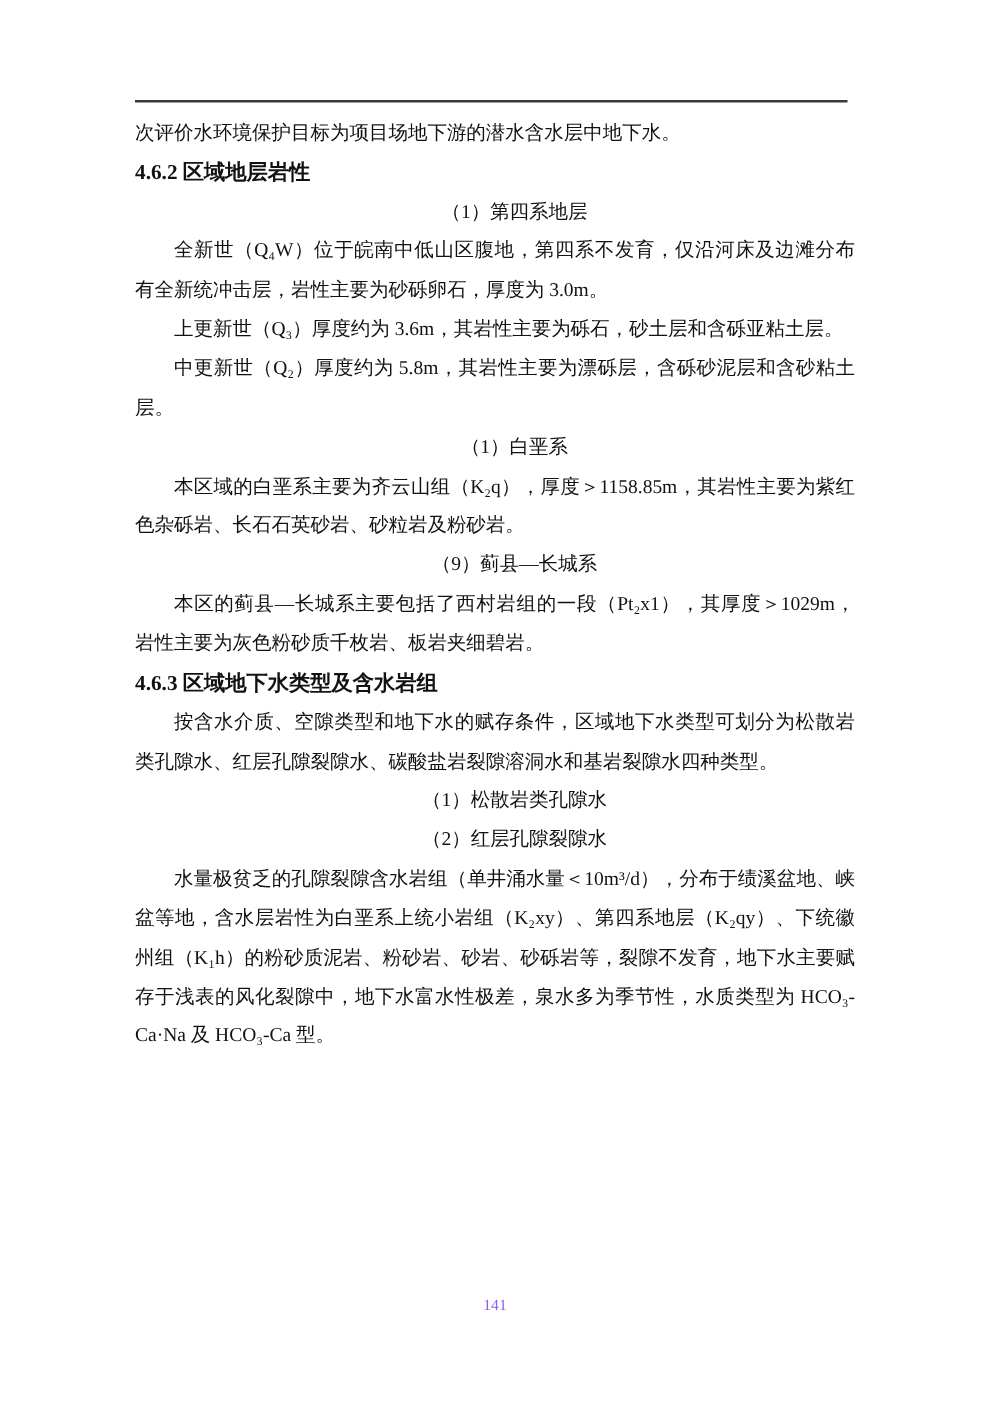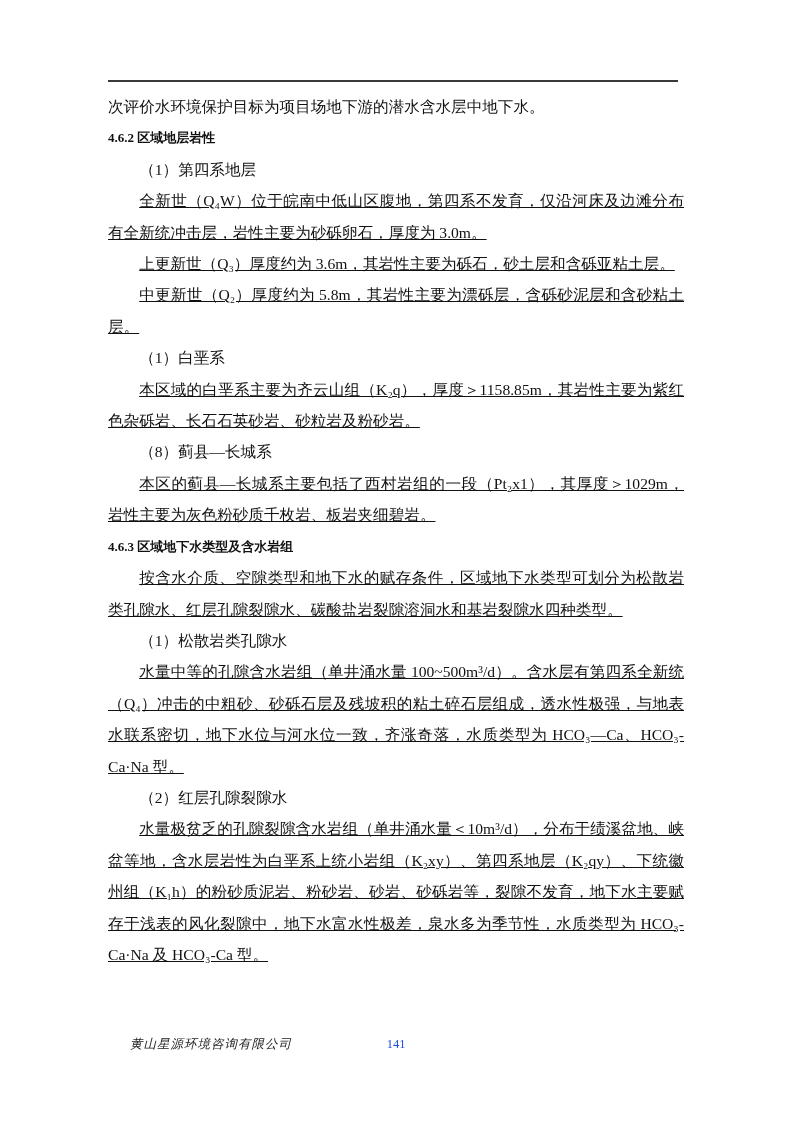--- a/index.html
+++ b/index.html
@@ -23,28 +23,28 @@
   .content {
     position: absolute;
     left: 108px;
     top: 91px;
     width: 576px;
     font-size: 15.6px;
     line-height: 31.4px;
     text-align: justify;
   }
   .content p { margin: 0; padding: 0; }
-  p.para-body { text-indent: 2em; text-decoration: underline; }
-  p.para-item { text-indent: 2em; text-align: left; }
+  p.para-body { text-indent: 2em; }
+  p.para-item { text-indent: 2em; text-align: center; }
   p.para-cont { text-indent: 0; }
   p.para-heading {
     font-weight: bold;
     text-indent: 0;
     text-align: left;
-    font-size: 13px;
+    font-size: 17px;
   }
   .footer {
     position: absolute;
     left: 108px;
     top: 1032px;
     width: 576px;
     height: 24px;
     font-size: 12.5px;
     line-height: 24px;
   }
@@ -55,47 +55,45 @@
     font-style: italic;
     letter-spacing: 1px;
     color: #222222;
   }
   .footer-page {
     position: absolute;
     left: 0;
     width: 576px;
     text-align: center;
     top: 0;
-    color: #1d4ed8;
+    color: #8b5cf6;
   }
 </style>
 </head>
 <body>
 
 <div class="page">
 
   <div class="header-rule"></div>
 
   <div class="content">
     <p class="para-cont">次评价水环境保护目标为项目场地下游的潜水含水层中地下水。</p>
     <p class="para-heading">4.6.2 区域地层岩性</p>
     <p class="para-item">（1）第四系地层</p>
     <p class="para-body">全新世（Q₄W）位于皖南中低山区腹地，第四系不发育，仅沿河床及边滩分布有全新统冲击层，岩性主要为砂砾卵石，厚度为 3.0m。</p>
     <p class="para-body">上更新世（Q₃）厚度约为 3.6m，其岩性主要为砾石，砂土层和含砾亚粘土层。</p>
     <p class="para-body">中更新世（Q₂）厚度约为 5.8m，其岩性主要为漂砾层，含砾砂泥层和含砂粘土层。</p>
     <p class="para-item">（1）白垩系</p>
     <p class="para-body">本区域的白垩系主要为齐云山组（K₂q），厚度＞1158.85m，其岩性主要为紫红色杂砾岩、长石石英砂岩、砂粒岩及粉砂岩。</p>
-    <p class="para-item">（8）蓟县—长城系</p>
+    <p class="para-item">（9）蓟县—长城系</p>
     <p class="para-body">本区的蓟县—长城系主要包括了西村岩组的一段（Pt₂x1），其厚度＞1029m，岩性主要为灰色粉砂质千枚岩、板岩夹细碧岩。</p>
     <p class="para-heading">4.6.3 区域地下水类型及含水岩组</p>
     <p class="para-body">按含水介质、空隙类型和地下水的赋存条件，区域地下水类型可划分为松散岩类孔隙水、红层孔隙裂隙水、碳酸盐岩裂隙溶洞水和基岩裂隙水四种类型。</p>
     <p class="para-item">（1）松散岩类孔隙水</p>
-    <p class="para-body">水量中等的孔隙含水岩组（单井涌水量 100~500m³/d）。含水层有第四系全新统（Q₄）冲击的中粗砂、砂砾石层及残坡积的粘土碎石层组成，透水性极强，与地表水联系密切，地下水位与河水位一致，齐涨奇落，水质类型为 HCO₃—Ca、HCO₃-Ca·Na 型。</p>
     <p class="para-item">（2）红层孔隙裂隙水</p>
     <p class="para-body">水量极贫乏的孔隙裂隙含水岩组（单井涌水量＜10m³/d），分布于绩溪盆地、峡盆等地，含水层岩性为白垩系上统小岩组（K₂xy）、第四系地层（K₂qy）、下统徽州组（K₁h）的粉砂质泥岩、粉砂岩、砂岩、砂砾岩等，裂隙不发育，地下水主要赋存于浅表的风化裂隙中，地下水富水性极差，泉水多为季节性，水质类型为 HCO₃-Ca·Na 及 HCO₃-Ca 型。</p>
   </div>
 
   <div class="footer">
-    <span class="footer-company">黄山星源环境咨询有限公司</span>
     <span class="footer-page">141</span>
   </div>
 
 </div>
 
 </body></html>

